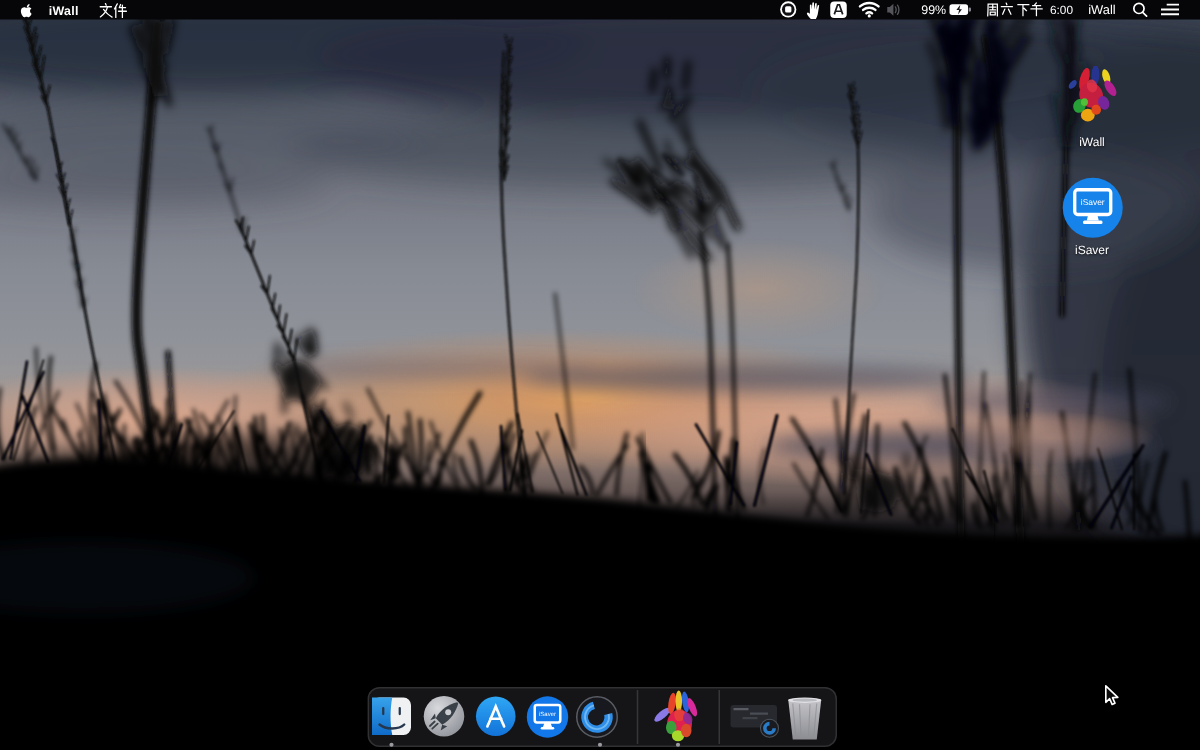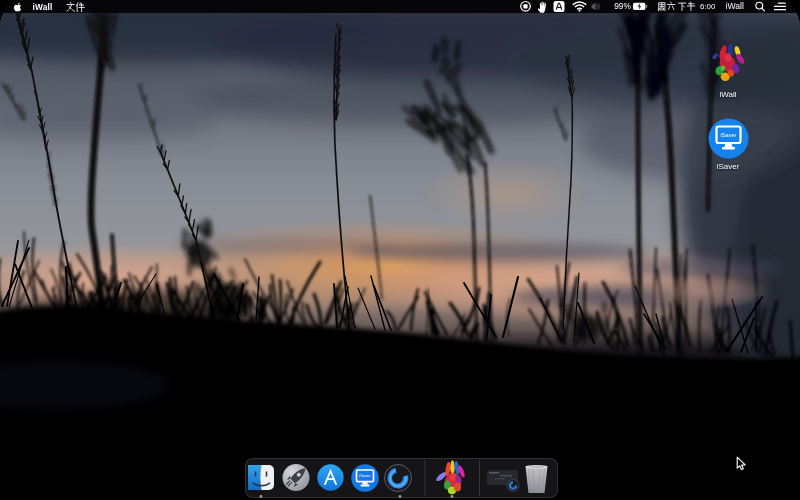--- a/index.html
+++ b/index.html
@@ -1,17 +1,17 @@
 <!DOCTYPE html>
 <html><head>
 <meta charset="utf-8">
 <style>
   html,body{margin:0;padding:0;width:800px;height:500px;overflow:hidden;background:#000;
     font-family:"Liberation Sans",sans-serif;}
-  #stage{position:relative;width:800px;height:500px;overflow:hidden;border-radius:26px;}
+  #stage{position:relative;width:800px;height:500px;overflow:hidden;}
   #wall{position:absolute;left:0;top:0;}
   #menubar{position:absolute;left:0;top:0;width:800px;height:13px;background:#060608;
     color:#fff;display:flex;align-items:center;font-size:7.5px;z-index:50;}
   .mleft{display:flex;align-items:center;}
   .lbl{color:#fff;font-size:8px;text-align:center;text-shadow:0 1px 2px rgba(0,0,0,0.8);}
 </style>
 </head>
 <body>
 <div id="stage">
 

